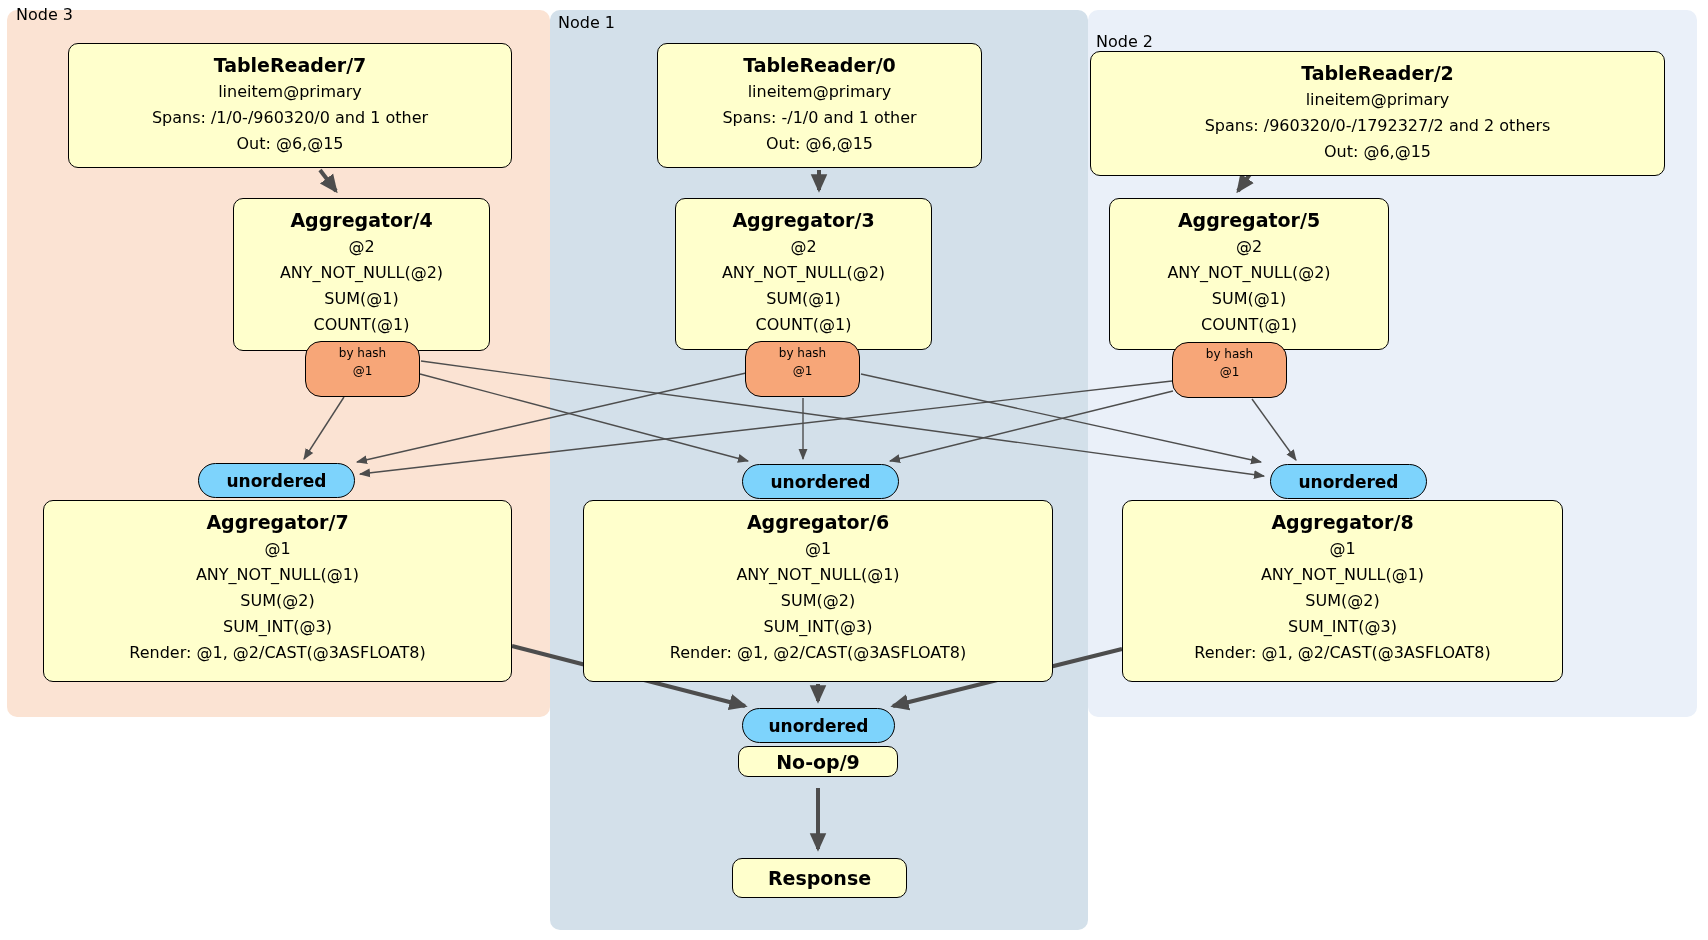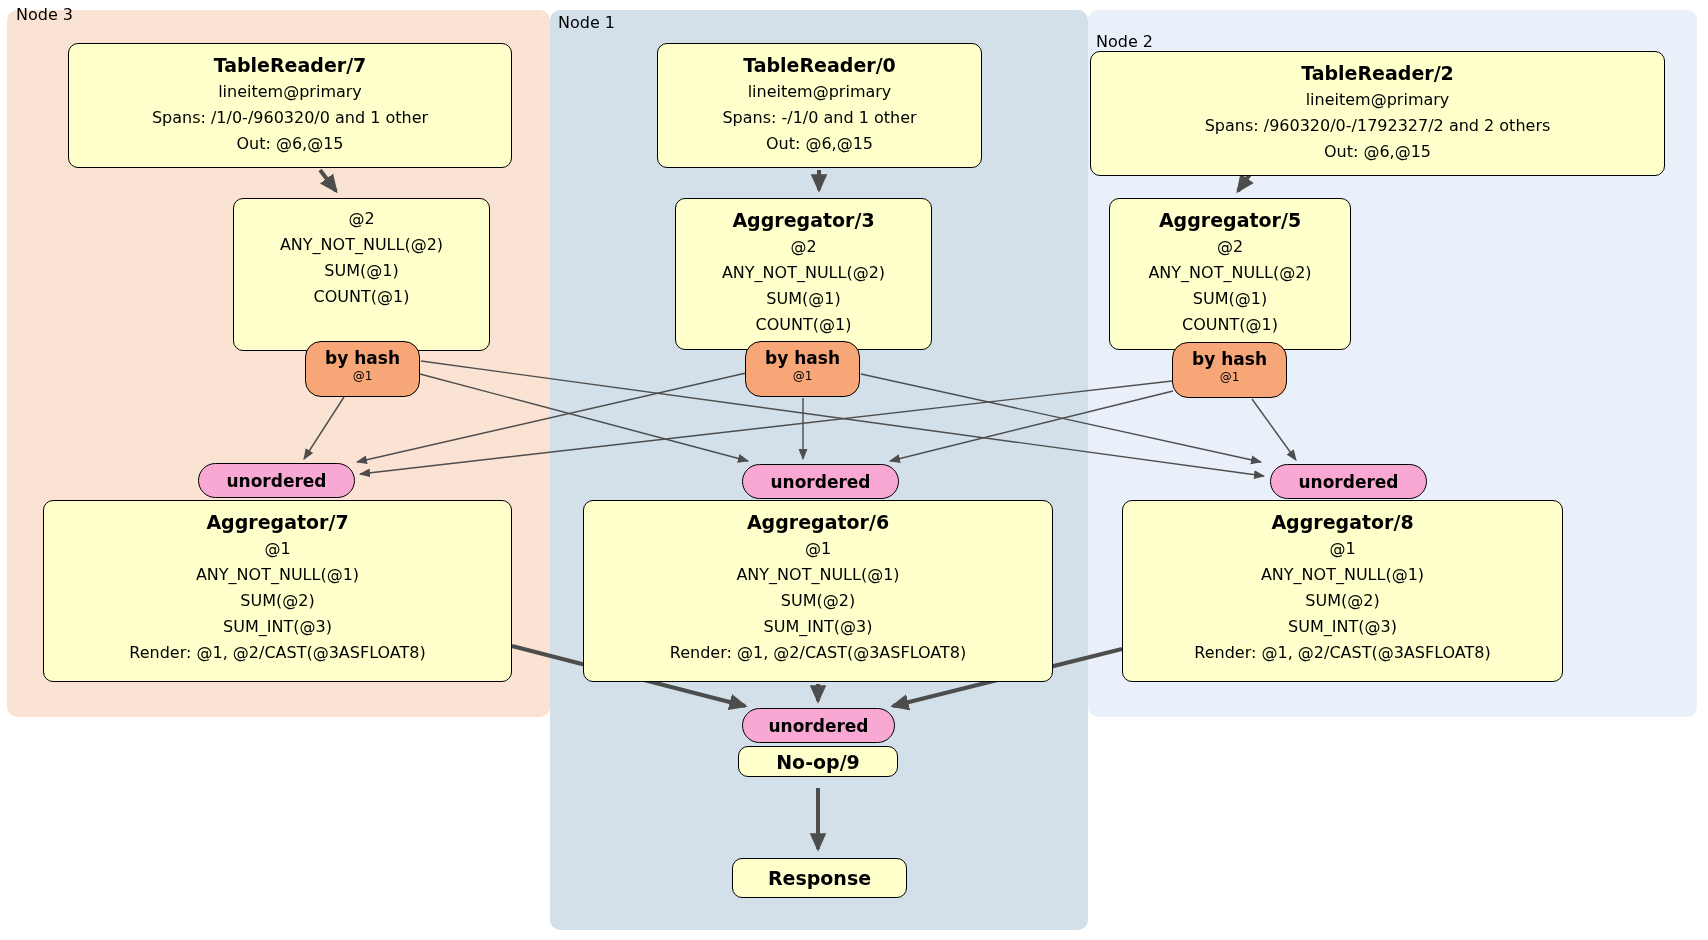--- a/index.html
+++ b/index.html
@@ -18,25 +18,25 @@
   }
   .pbox .title { font-weight:bold; font-size:19px; line-height:28px; }
   .pbox .line  { font-size:16px; line-height:26px; white-space:nowrap; }
   .pbox.small { display:flex; align-items:center; justify-content:center; padding:0; }
   .pbox.small .title { line-height:normal; }
   .router {
     position:absolute; width:115px; height:56px; box-sizing:border-box;
     background:#F7A678; border:1.6px solid #000; border-radius:16px;
     text-align:center; z-index:5;
   }
-  .router .rlabel { font-weight:bold; font-size:17px; line-height:22px; padding-top:5px; }
+  .router .rlabel { font-weight:normal; font-size:12px; line-height:22px; }
   .router .rsub   { font-size:12px; line-height:15px; }
   .sync {
     position:absolute; height:35px; box-sizing:border-box;
-    background:#f9a8d4; border:1.6px solid #000; border-radius:18px;
+    background:#7dd3fc; border:1.6px solid #000; border-radius:18px;
     display:flex; align-items:center; justify-content:center;
     font-weight:bold; font-size:17px; z-index:5;
   }
   svg.edges { position:absolute; left:0; top:0; z-index:3; }
   .pbox, .region-label { z-index:4; }
 </style>
 </head>
 <body>
 
 <div class="canvas">
@@ -97,35 +97,36 @@
   </div>
 
   <div class="pbox" style="left:1090px; top:43px; width:575px; height:125px;margin-top:8px;">
     <div class="title">TableReader/2</div>
     <div class="line">lineitem@primary</div>
     <div class="line">Spans: /960320/0-/1792327/2 and 2 others</div>
     <div class="line">Out: @6,@15</div>
   </div>
 
   <div class="pbox" style="left:233px; top:198px; width:257px; height:153px;">
+    <div class="title">Aggregator/4</div>
     <div class="line">@2</div>
     <div class="line">ANY_NOT_NULL(@2)</div>
     <div class="line">SUM(@1)</div>
     <div class="line">COUNT(@1)</div>
   </div>
 
   <div class="pbox" style="left:675px; top:198px; width:257px; height:152px;">
     <div class="title">Aggregator/3</div>
     <div class="line">@2</div>
     <div class="line">ANY_NOT_NULL(@2)</div>
     <div class="line">SUM(@1)</div>
     <div class="line">COUNT(@1)</div>
   </div>
 
-  <div class="pbox" style="left:1109px; top:198px; width:242px; height:152px;">
+  <div class="pbox" style="left:1109px; top:198px; width:280px; height:152px;">
     <div class="title">Aggregator/5</div>
     <div class="line">@2</div>
     <div class="line">ANY_NOT_NULL(@2)</div>
     <div class="line">SUM(@1)</div>
     <div class="line">COUNT(@1)</div>
   </div>
 
   <div class="router" style="left:305px; top:341px;">
     <div class="rlabel">by hash</div>
     <div class="rsub">@1</div>

